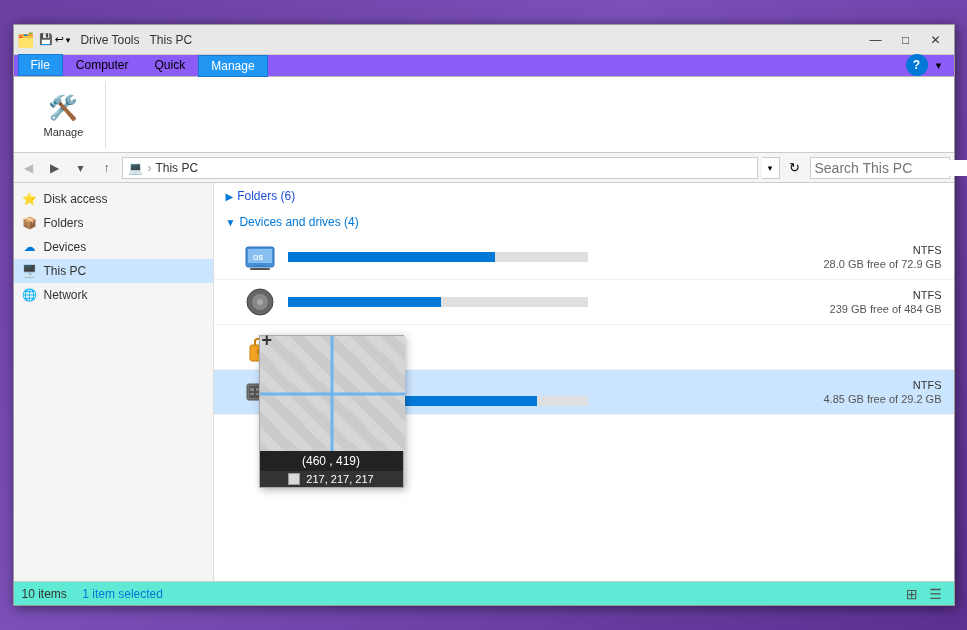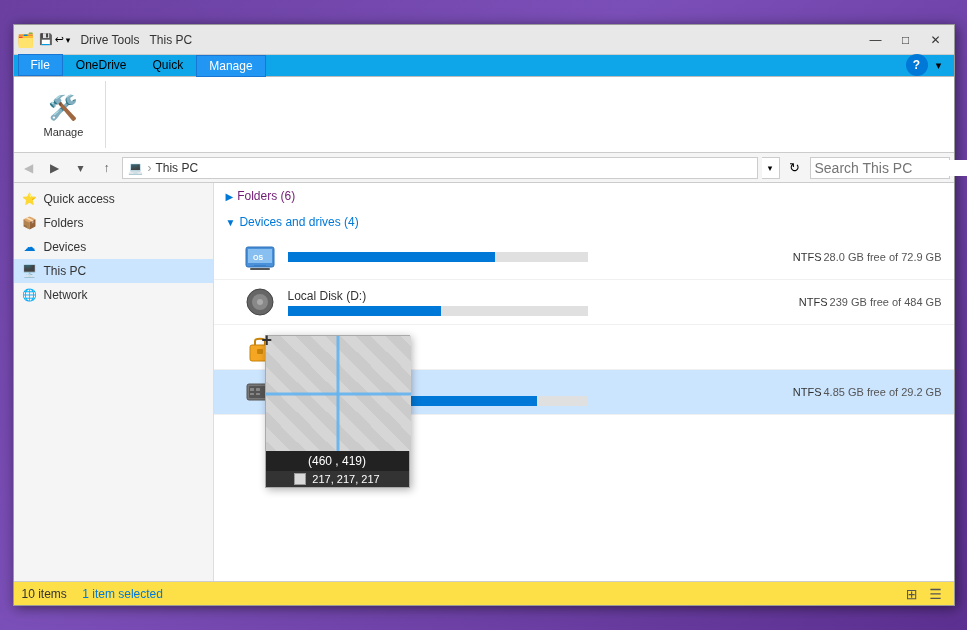--- a/index.html
+++ b/index.html
@@ -53,21 +53,21 @@
       font-size: 12px;
       color: #333;
       background: transparent;
       border: none;
     }
     
     .ribbon-tabs {
       display: flex;
       align-items: flex-end;
       height: 22px;
-      background: #0ea5e9;
+      background: #8b5cf6;
       border-bottom: 1px solid #bbb;
       padding: 0 4px;
     }
     .rtab {
       padding: 3px 12px;
       font-size: 12px;
       cursor: pointer;
       height: 22px;
       display: flex;
       align-items: center;
@@ -253,36 +253,36 @@
       background: #e0e0e0;
       border-radius: 0;
       overflow: hidden;
     }
     .drive-bar-fill {
       height: 100%;
       background: #0078d7;
     }
     .drive-meta {
       display: flex;
-      flex-direction: row;
+      flex-direction: column;
       align-items: flex-end;
       min-width: 120px;
       font-size: 11px;
       color: #555;
       gap: 2px;
     }
     .drive-fs {
       font-size: 11px;
       color: #333;
       font-weight: 500;
     }
     
     .status-bar {
       height: 24px;
-      background: #fde047;
+      background: #5eead4;
       border-top: 1px solid #ccc;
       display: flex;
       align-items: center;
       padding: 0 8px;
       justify-content: space-between;
     }
     .status-left {
       font-size: 12px;
       color: #333;
     }
@@ -432,21 +432,21 @@
       <button class="ctrl-btn">□</button>
       <button class="ctrl-btn close">✕</button>
     </div>
   </div>
 
   <div class="ribbon-tabs">
     <div class="rtab file-tab">
       <span>File</span>
     </div>
     <div class="rtab">
-      <span>OneDrive</span>
+      <span>Computer</span>
     </div>
     <div class="rtab">
       <span>Quick</span>
     </div>
     <div class="rtab active drive-tools-tab" style="background:#2196F3;color:white;border-color:#1976D2;">
       <span>Manage</span>
     </div>
 
     <div style="margin-left:auto;display:flex;align-items:center;">
       <button style="width:22px;height:22px;border-radius:50%;background:#0078d7;color:white;border:none;cursor:pointer;font-size:12px;font-weight:bold;">?</button>
@@ -479,21 +479,21 @@
       <input class="search-input" type="text" placeholder="Search This PC" style="">
       <span style="font-size:12px;color:#999;">🔍</span>
     </div>
   </div>
 
   <div class="main-area">
 
     <div class="sidebar">
       <div class="sidebar-item">
         <span class="sidebar-item-icon">⭐</span>
-        <span>Quick access</span>
+        <span>Disk access</span>
       </div>
       <div class="sidebar-item">
         <span class="sidebar-item-icon" style="color:#0061fe;">📦</span>
         <span>Folders</span>
       </div>
       <div class="sidebar-item">
         <span class="sidebar-item-icon" style="color:#0078d7;">☁</span>
         <span>Devices</span>
       </div>
       <div class="sidebar-item active">
@@ -503,21 +503,21 @@
       <div class="sidebar-item">
         <span class="sidebar-item-icon">🌐</span>
         <span>Network</span>
       </div>
     </div>
 
     <div class="content-area">
 
       <div class="section-header">
         <span style="font-size:10px;color:#0078d7;">▶</span>
-        <span style="color:#701a75;">Folders (6)</span>
+        <span style="color:#1d4ed8;">Folders (6)</span>
       </div>
 
       <div class="section-header">
         <span style="font-size:10px;color:#0078d7;">▼</span>
         <span style="color:#0078d7;">Devices and drives (4)</span>
       </div>
 
       <div class="drive-item">
         <div class="drive-icon">
           <svg width="32" height="32" viewBox="0 0 32 32">
@@ -541,21 +541,20 @@
 
       <div class="drive-item">
         <div class="drive-icon">
           <svg width="32" height="32" viewBox="0 0 32 32">
             <ellipse cx="16" cy="16" rx="13" ry="13" fill="#666" stroke="#444" stroke-width="1"></ellipse>
             <ellipse cx="16" cy="16" rx="8" ry="8" fill="#888"></ellipse>
             <ellipse cx="16" cy="16" rx="3" ry="3" fill="#aaa"></ellipse>
           </svg>
         </div>
         <div class="drive-info">
-          <div class="drive-name">Local Disk (D:)</div>
           <div class="drive-bar-container">
             <div class="drive-bar-fill" style="width:51%;"></div>
           </div>
         </div>
         <div class="drive-meta">
           <span class="drive-fs">NTFS</span>
           <span>239 GB free of 484 GB</span>
         </div>
       </div>
 
@@ -609,21 +608,21 @@
     <div class="status-left">
       <span>10 items</span>
       <span class="status-selected">1 item selected</span>
     </div>
     <div class="status-right">
       <button class="view-btn">⊞</button>
       <button class="view-btn">☰</button>
     </div>
   </div>
 
-  <div class="magnifier-tooltip" style="position:absolute;left:251px;top:310px;">
+  <div class="magnifier-tooltip" style="position:absolute;left:245px;top:310px;">
     <div class="magnifier-canvas">
 
       <div class="mag-crosshair-h"></div>
       <div class="mag-crosshair-v"></div>
 
       <div style="position:absolute;top:0;left:0;right:0;bottom:0;background:linear-gradient(45deg,#c8c8c8 25%,#d5d5d5 25%,#d5d5d5 50%,#c8c8c8 50%,#c8c8c8 75%,#d5d5d5 75%);background-size:30px 30px;opacity:0.8;"></div>
 
       <div style="position:absolute;top:50%;left:0;right:0;height:3px;background:rgba(100,180,240,0.9);transform:translateY(-50%);"></div>
       <div style="position:absolute;left:50%;top:0;bottom:0;width:3px;background:rgba(100,180,240,0.9);transform:translateX(-50%);"></div>
     </div>

